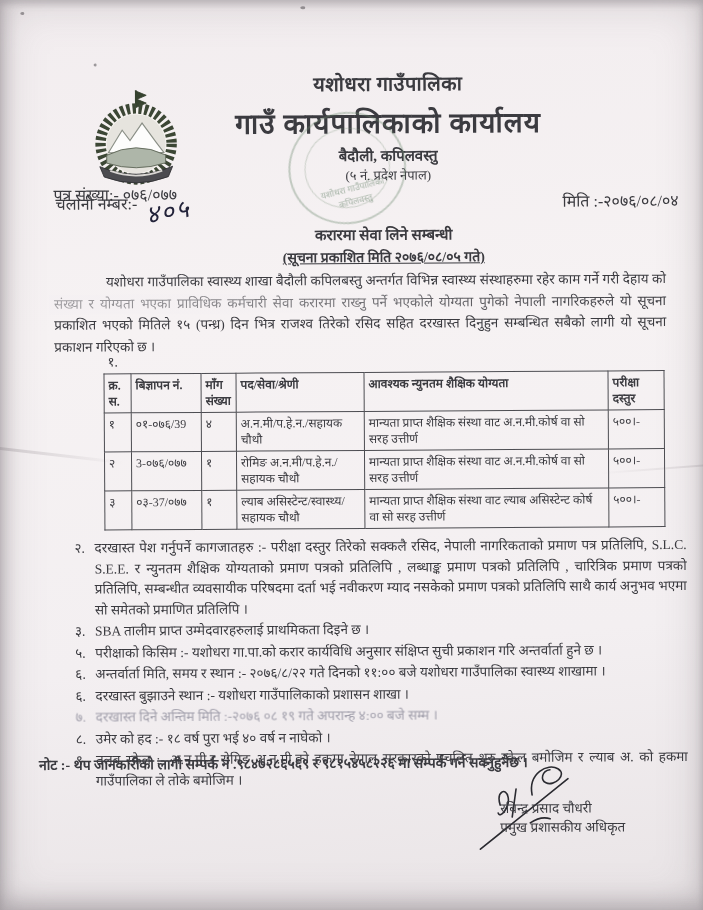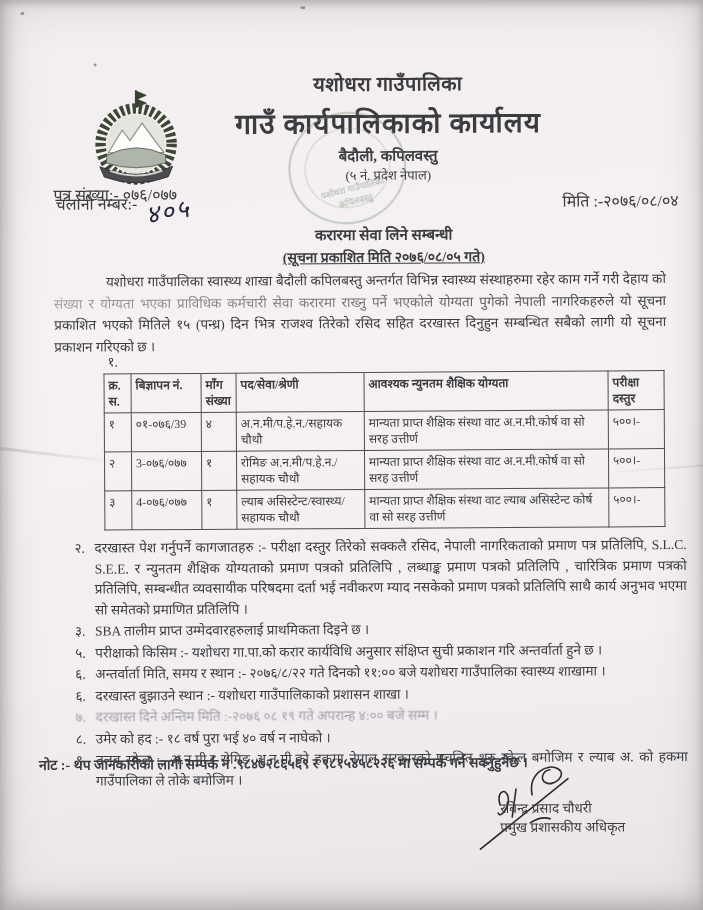--- a/index.html
+++ b/index.html
@@ -154,21 +154,21 @@
           <tr>
             <td>२</td>
             <td>3-०७६/०७७</td>
             <td>१</td>
             <td>रोमिङ अ.न.मी/प.हे.न./सहायक चौथौ</td>
             <td>मान्यता प्राप्त शैक्षिक संस्था वाट अ.न.मी.कोर्ष वा सो सरह उत्तीर्ण</td>
             <td>५००।-</td>
           </tr>
           <tr>
             <td>३</td>
-            <td>4-०७६/०७७</td>
+            <td>०३-37/०७७</td>
             <td>१</td>
             <td>ल्याब असिस्टेन्ट/स्वास्थ्य/सहायक चौथौ</td>
             <td>मान्यता प्राप्त शैक्षिक संस्था वाट ल्याब असिस्टेन्ट कोर्ष वा सो सरह उत्तीर्ण</td>
             <td>५००।-</td>
           </tr>
         </tbody>
     </table>
 
     <div class="abs conds">
         <div class="item">

